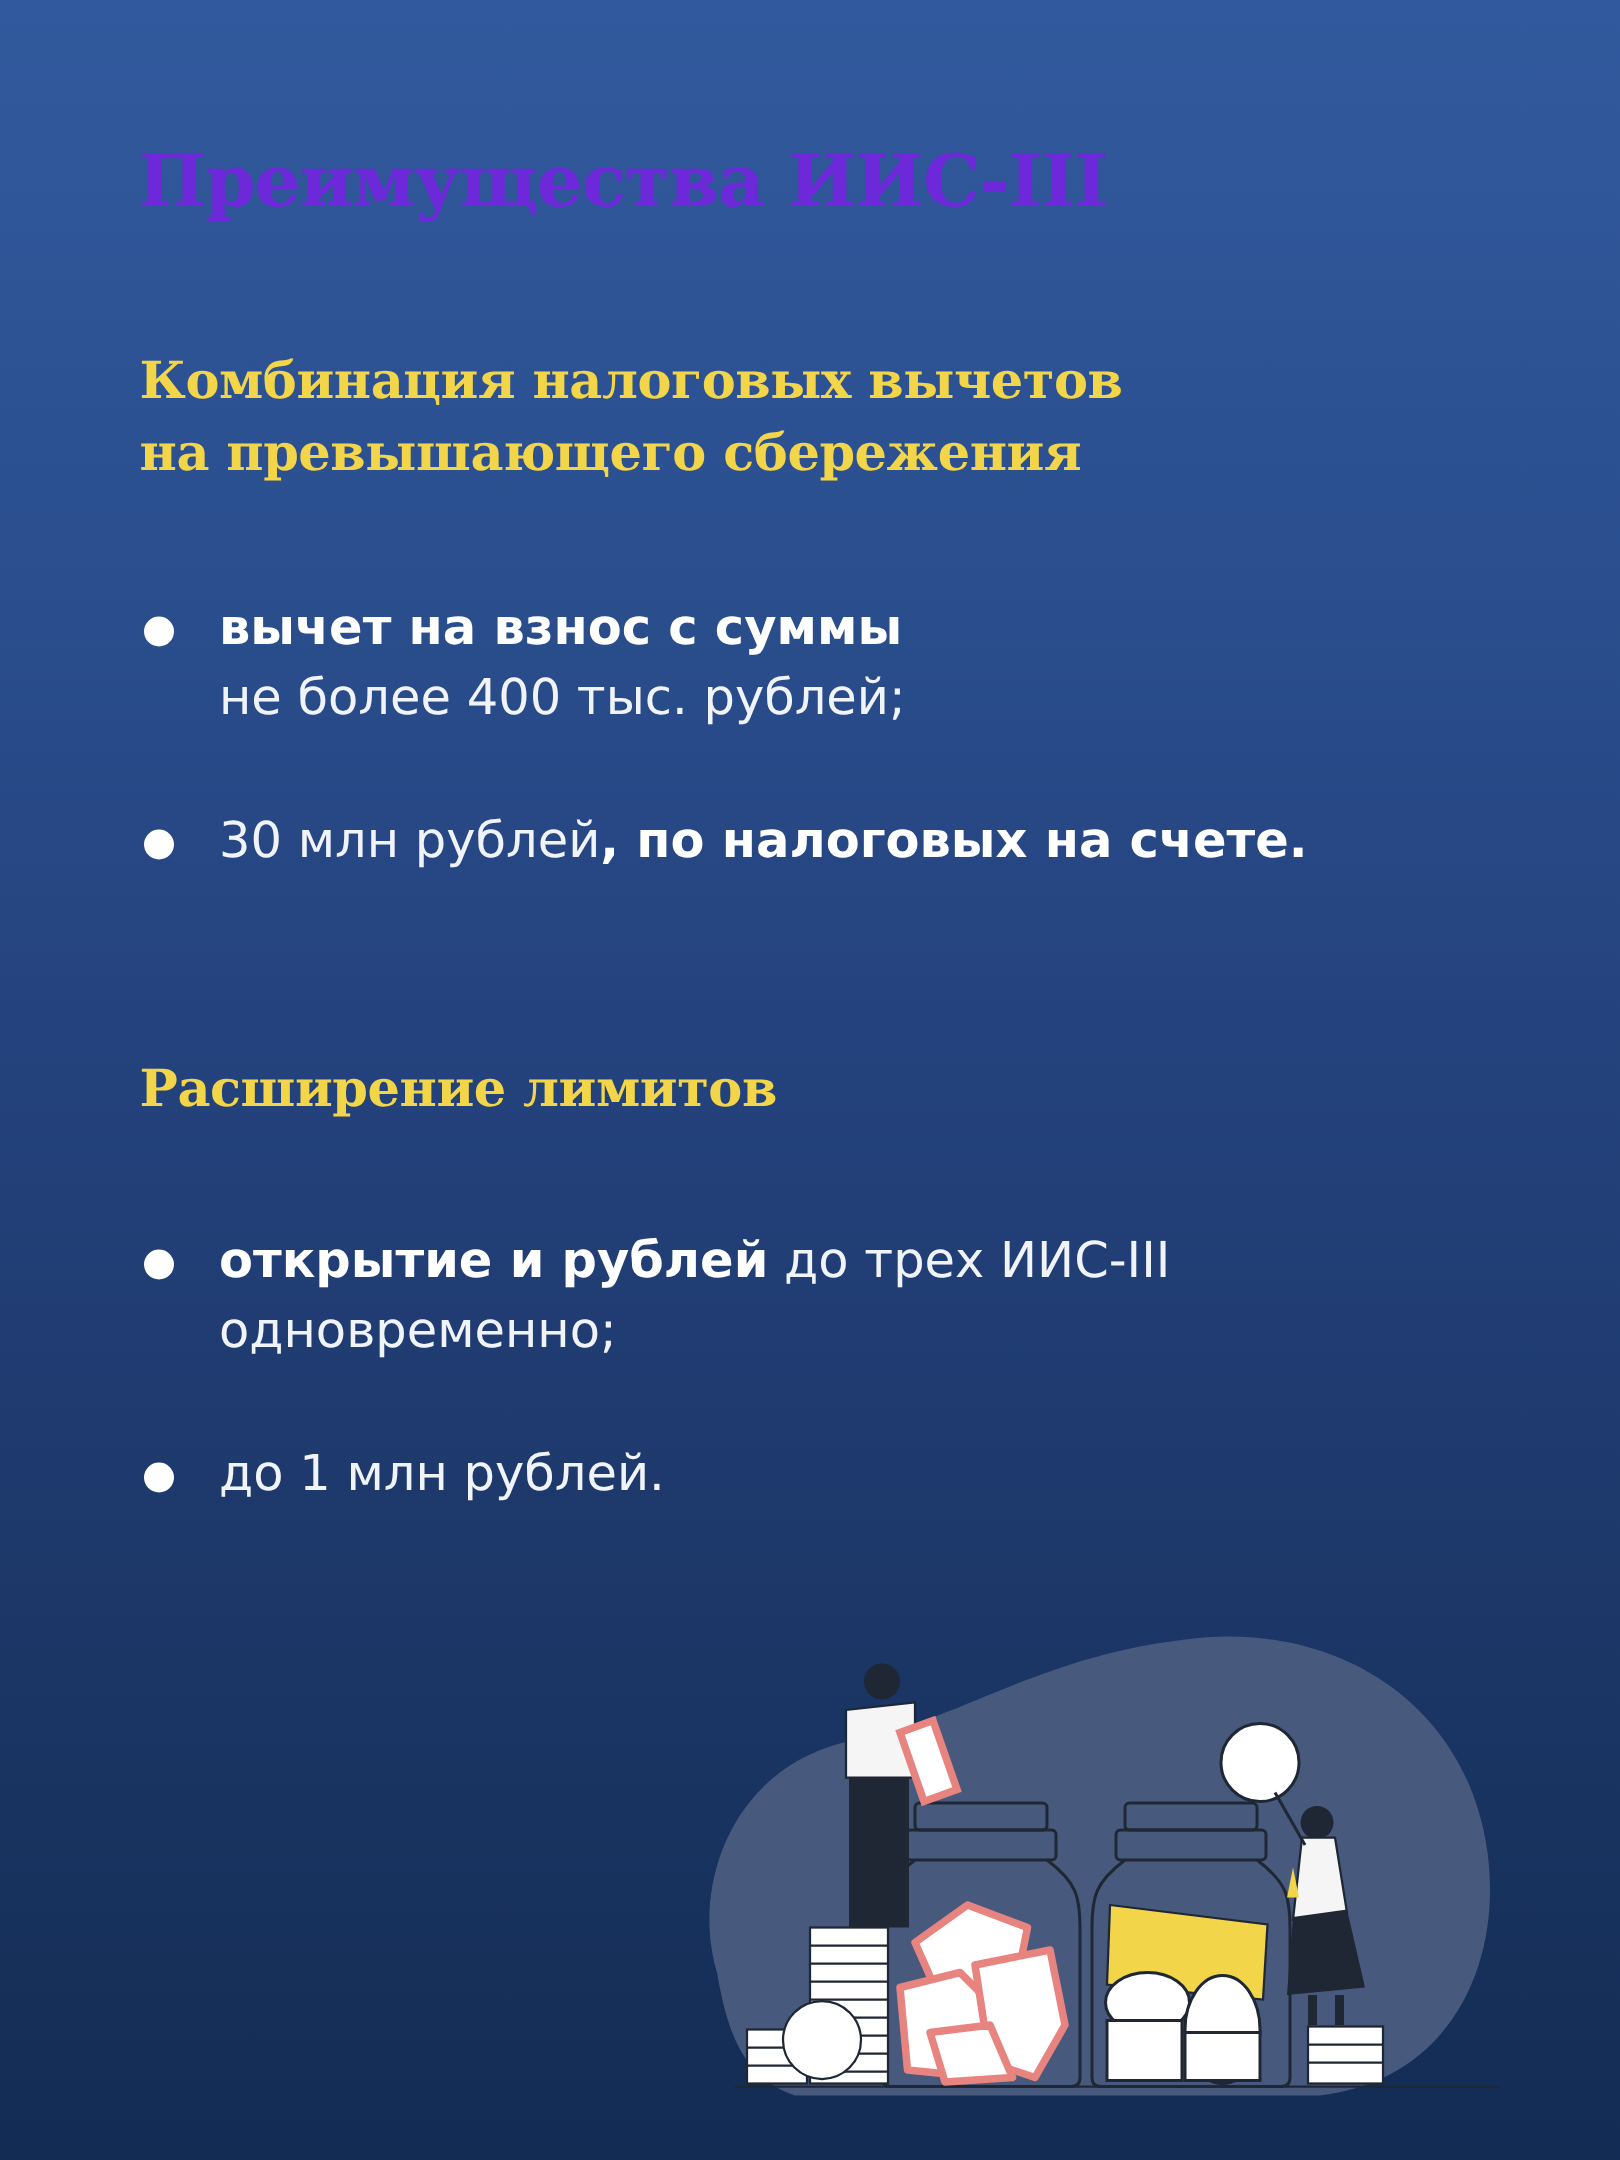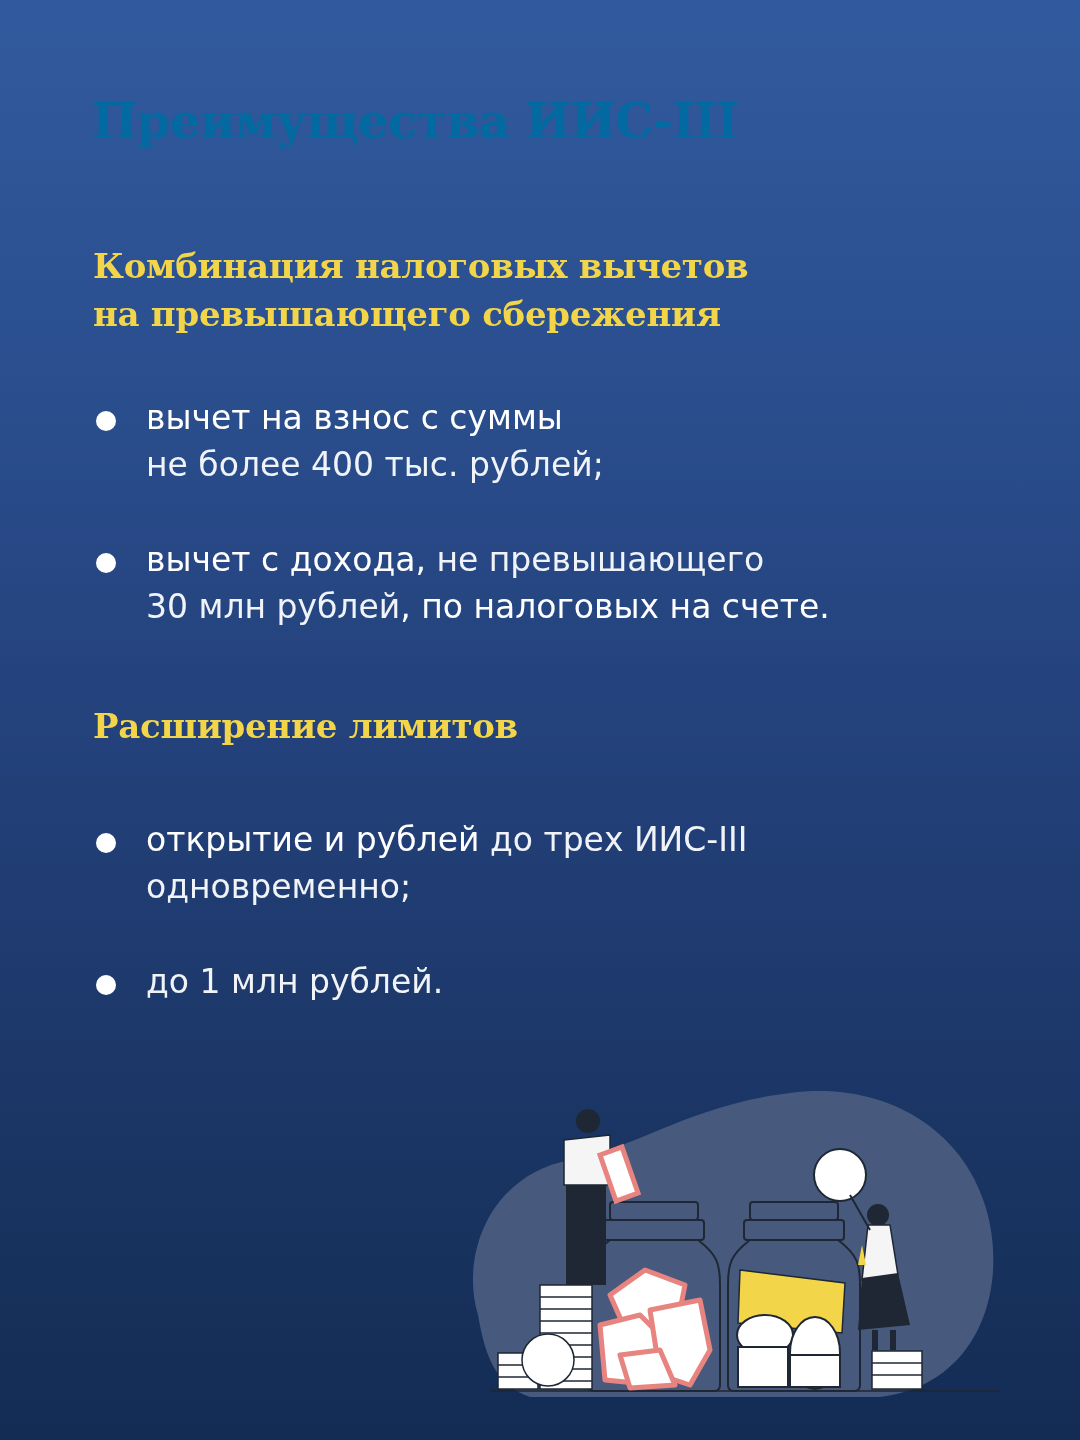--- a/index.html
+++ b/index.html
@@ -5,39 +5,39 @@
   html, body { margin: 0; padding: 0; }
   body {
     width: 1080px; height: 1440px; overflow: hidden; position: relative;
     background: linear-gradient(180deg, #315a9e 0%, #2b4f8f 25%, #223f78 55%, #1a3563 80%, #132c54 100%);
     font-family: "DejaVu Sans", sans-serif;
     color: #ffffff;
   }
   .title {
     position: absolute; left: 92px; top: 86px;
     font-family: "DejaVu Serif", serif; font-weight: bold;
-    font-size: 48px; line-height: 70px; color: #0369a1; letter-spacing: -0.5px;
+    font-size: 48px; line-height: 70px; color: #6d28d9; letter-spacing: -0.5px;
   }
   .section-heading {
     position: absolute; left: 93px;
     font-family: "DejaVu Serif", serif; font-weight: bold;
     font-size: 34px; line-height: 48px; color: #f2d548; letter-spacing: -0.3px;
   }
-  .h1 { top: 242px; }
+  .h1 { top: 230px; }
   .h2 { top: 702px; }
   .bullet {
     position: absolute; left: 96px; width: 900px;
     font-size: 33px; line-height: 47px; color: #ffffff;
   }
   .bullet .dot {
     position: absolute; left: 0; top: 17px; width: 20px; height: 20px; border-radius: 50%;
     background: #ffffff;
   }
   .bullet .text { position: absolute; left: 50px; width: 860px; }
-  .bullet b { font-weight: normal; }
+  .bullet b { font-weight: bold; }
   .bullet .reg { font-weight: normal; color: #f0f3f8; margin-top: 28px; }
   .b1 { top: 394px; }
   .b2 { top: 536px; }
   .b3 { top: 816px; }
   .b4 { top: 958px; }
   .illustration { position: absolute; left: 460px; top: 1085px; width: 560px; height: 330px; }
 </style>
 </head>
 <body>
 
@@ -52,21 +52,20 @@
   <span class="dot"></span>
   <div class="text">
     <div><b>вычет на взнос с суммы</b></div>
     <div><span class="reg">не более 400 тыс. рублей;</span></div>
   </div>
 </div>
 
 <div class="bullet b2">
   <span class="dot"></span>
   <div class="text">
-    <div><b>вычет с дохода,</b><span class="reg"> не превышающего</span></div>
     <div><span class="reg">30 млн рублей</span><b>, по налоговых на счете.</b></div>
   </div>
 </div>
 
 <div class="section-heading h2">
   <div>Расширение лимитов</div>
 </div>
 
 <div class="bullet b3">
   <span class="dot"></span>

